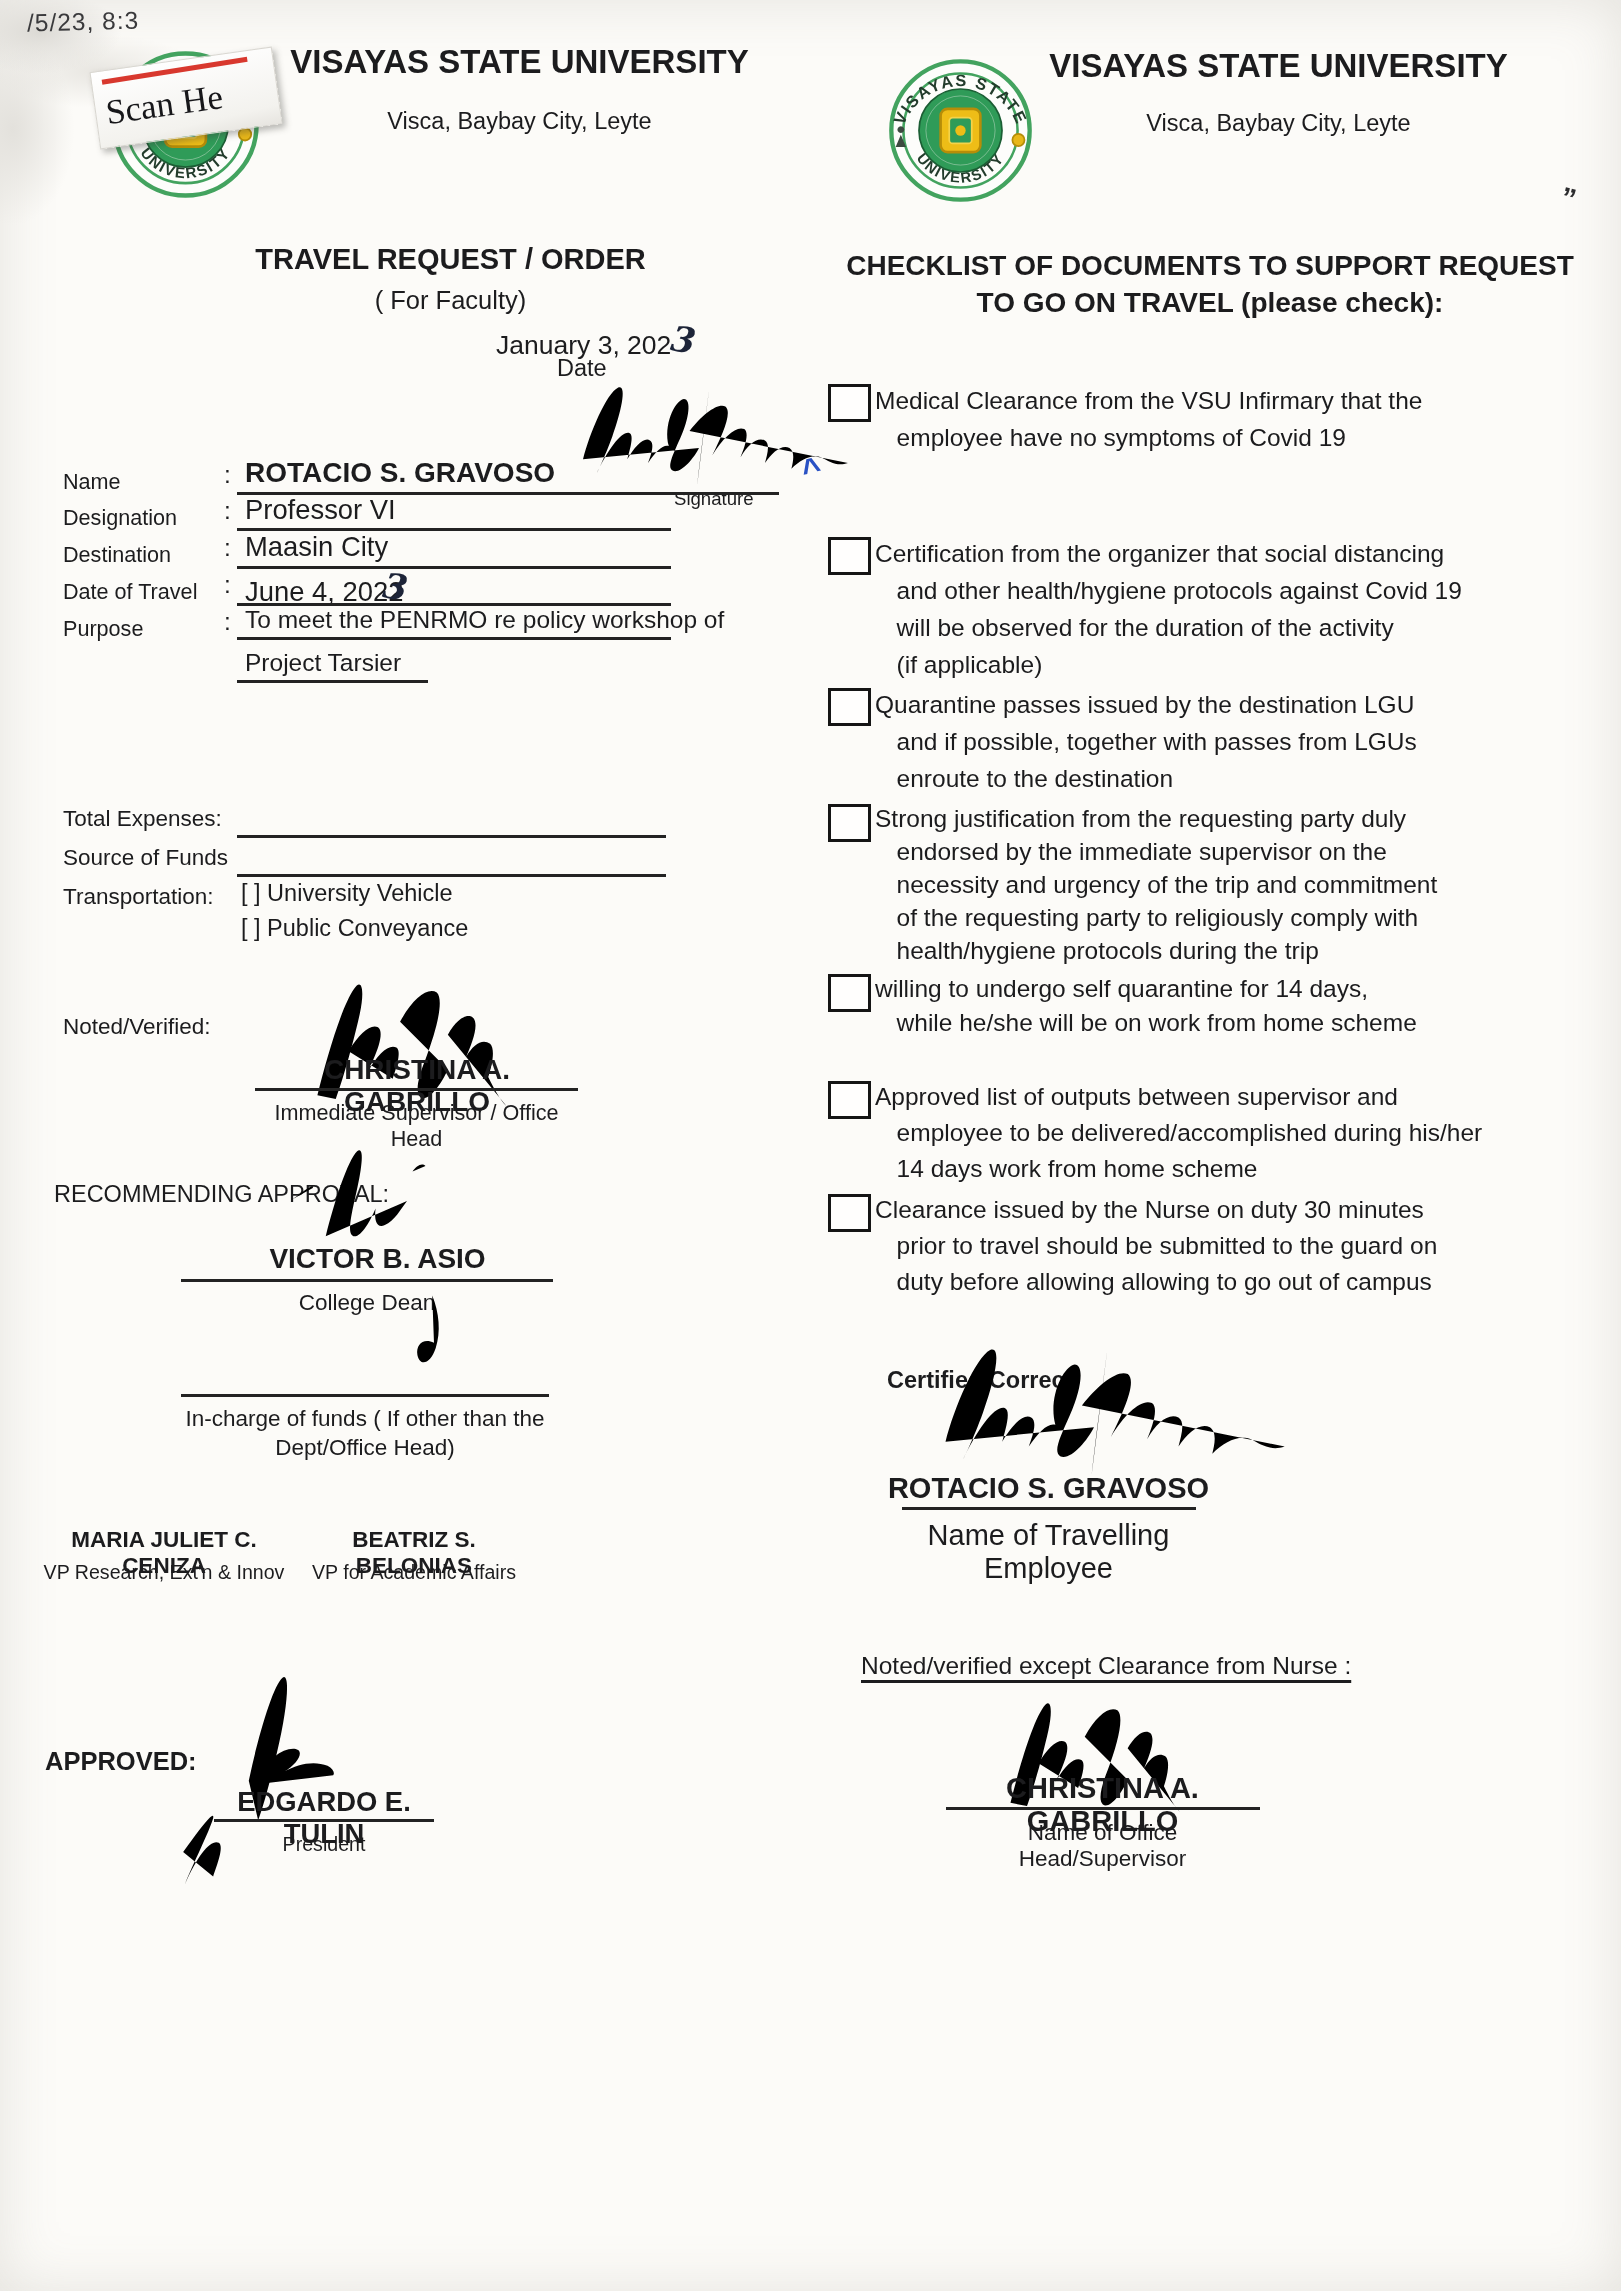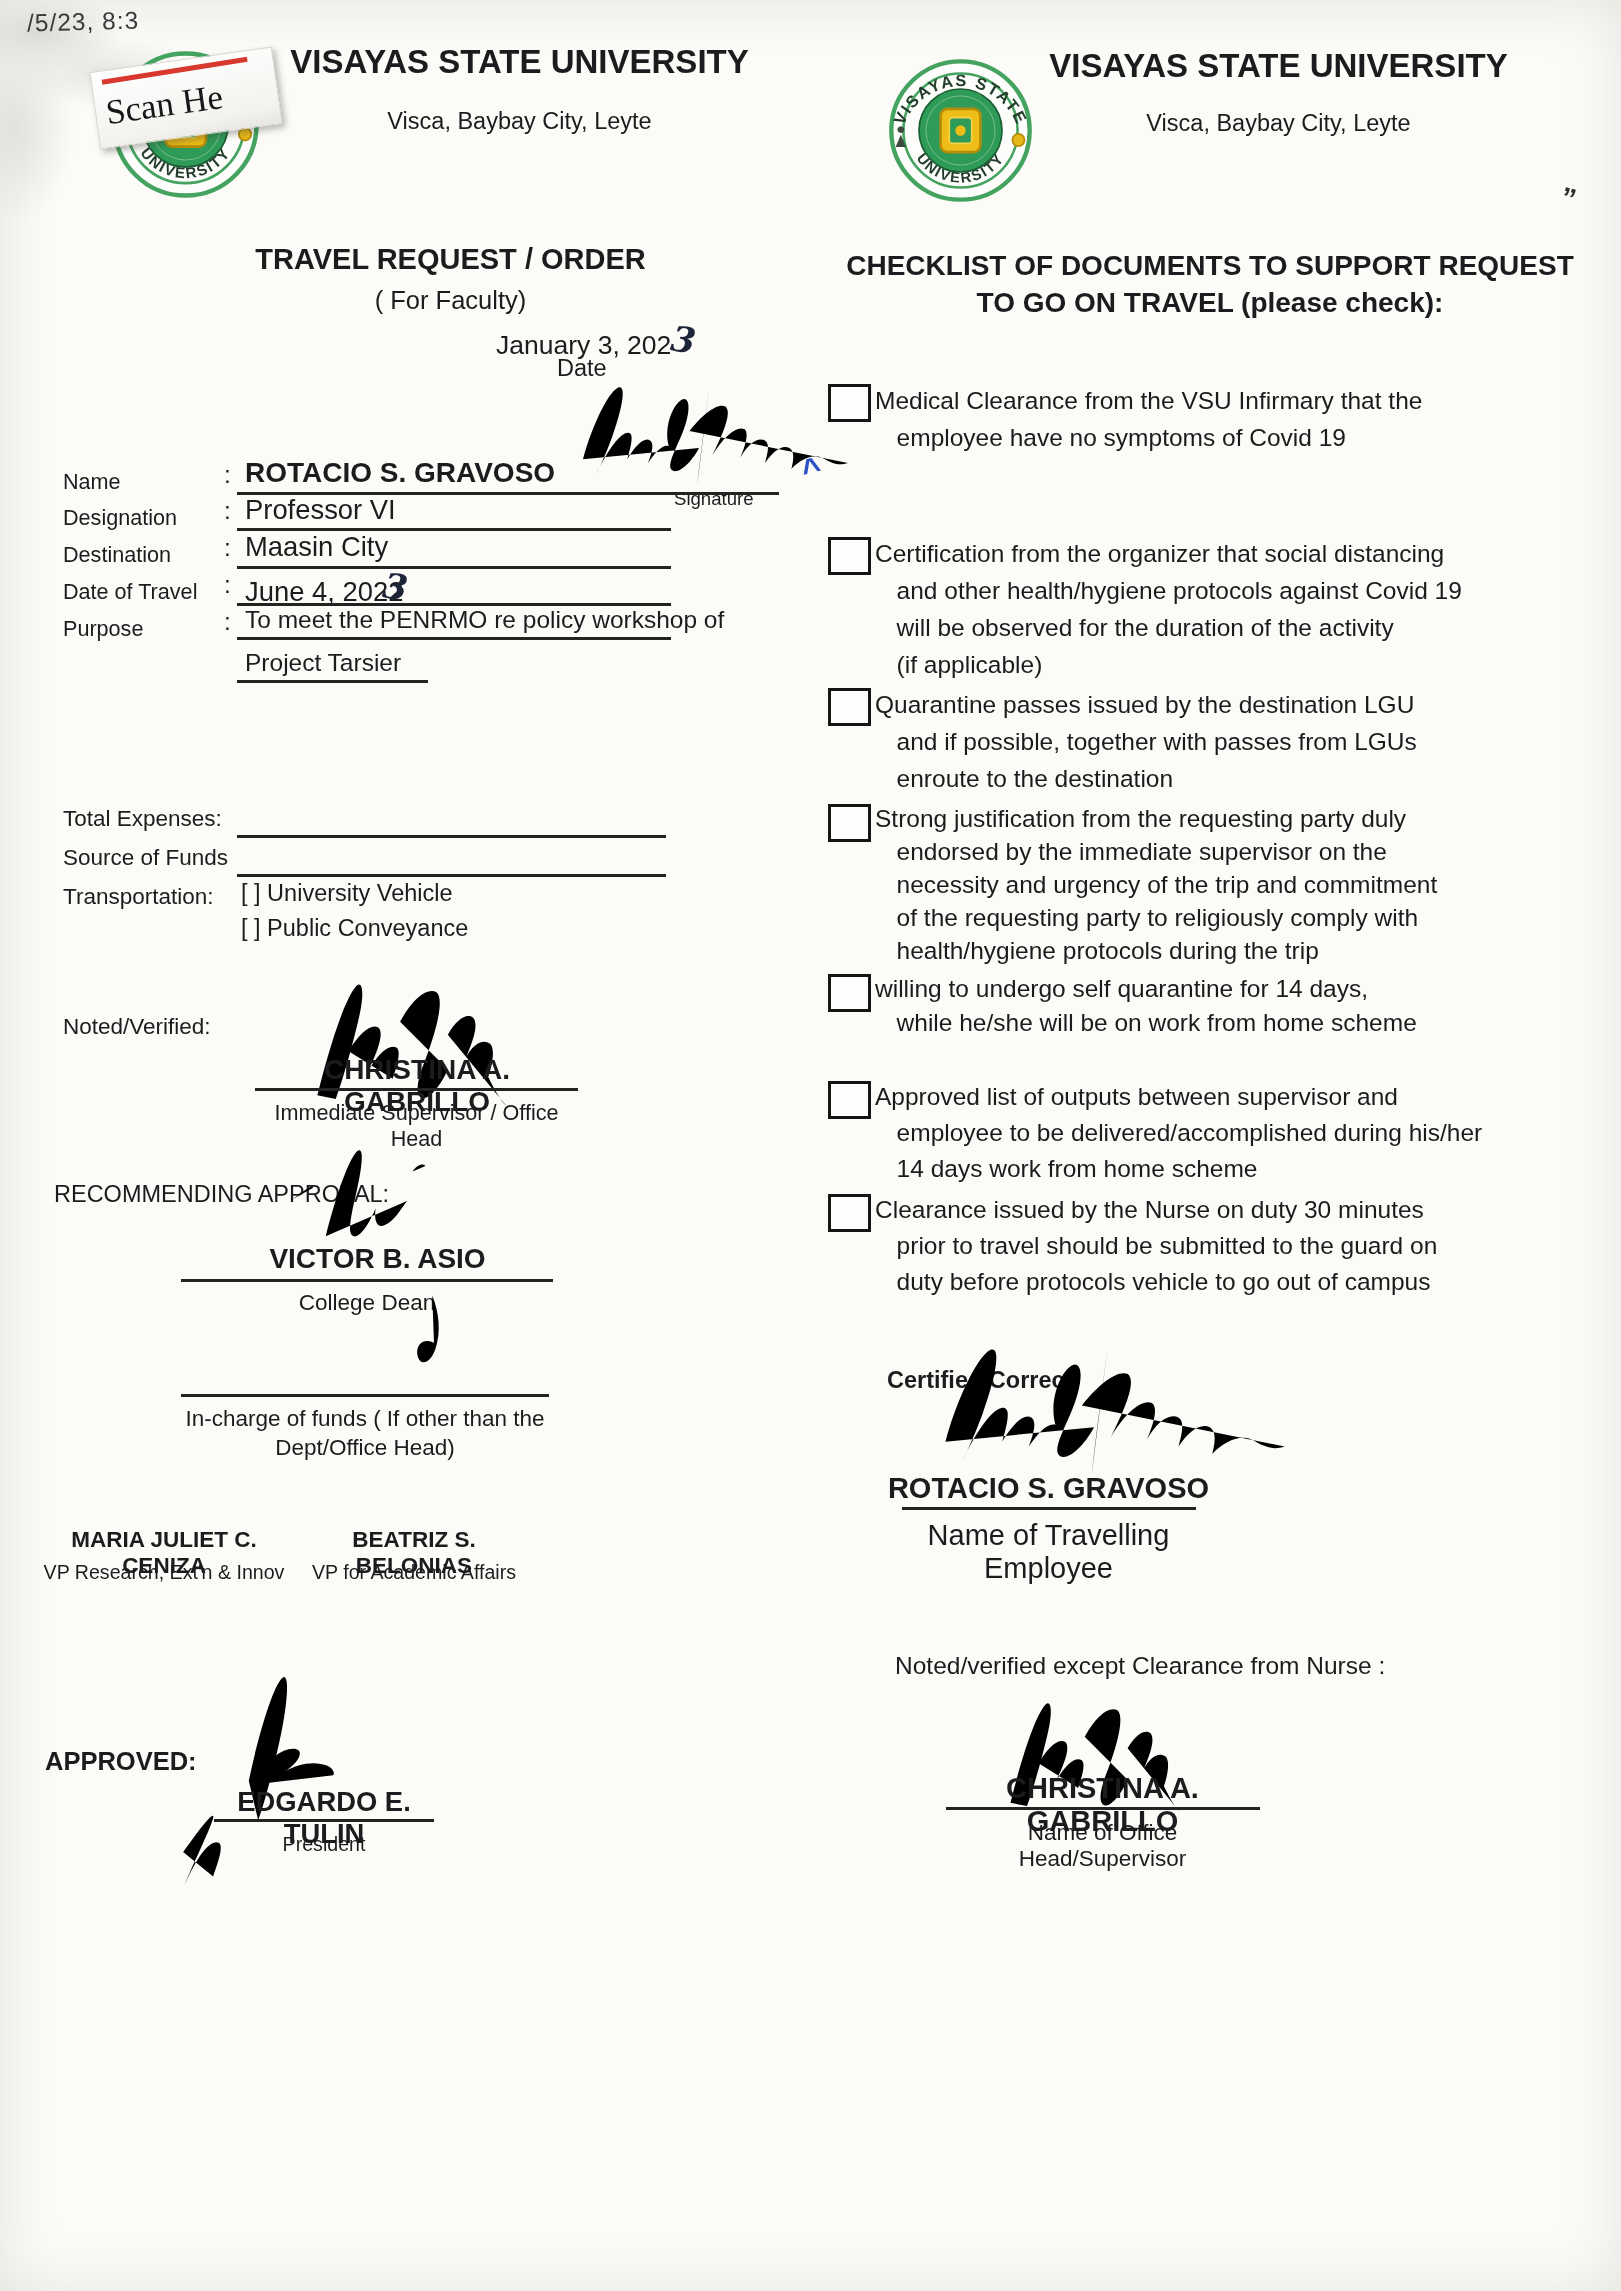--- a/index.html
+++ b/index.html
@@ -49,21 +49,21 @@
   .cl-lines div+div{margin-left:21.6px;}
   .sig{position:absolute;}
   .pen-digit{
     display:inline-block;
     font-family:"DejaVu Serif",serif;
     font-style:italic;font-weight:bold;
     font-size:35px;color:#1d2438;
     transform:rotate(9deg) translateY(-2px);
   }
   .overlap{margin-left:-20.6px;}
-  .underlined{text-decoration-thickness:2.9px;text-underline-offset:5.9px;margin-left:34px;}
+  .underlined{text-decoration:underline;text-decoration-thickness:2.9px;text-underline-offset:5.9px;}
   #stray{left:1561px;top:182px;font-size:29px;font-weight:bold;color:#2c2c2e;transform:rotate(14deg);}
   #pen-caret{left:802px;top:451px;font-size:33px;font-weight:bold;color:#2a52c4;transform:rotate(-14deg);}
 </style>
 </head>
 <body>
 
 <div id="page">
 
   <div id="crumple"></div>
   <div id="timestamp" class="t">/5/23, 8:3</div>
@@ -282,21 +282,21 @@
       <div>employee to be delivered/accomplished during his/her</div>
       <div>14 days work from home scheme</div>
     </div>
   </div>
 
   <div class="cl-item" style="top:1192px">
     <span class="cbox"></span>
     <div class="cl-lines" style="line-height:36px">
       <div>Clearance issued by the Nurse on duty 30 minutes</div>
       <div>prior to travel should be submitted to the guard on</div>
-      <div>duty before protocols vehicle to go out of campus</div>
+      <div>duty before allowing allowing to go out of campus</div>
     </div>
   </div>
 
   <div class="t b" style="left:887px;top:1367px;font-size:23.5px">Certified Correct:</div>
   <svg class="sig" style="left:926px;top:1321px" width="377" height="169" viewBox="0 0 310 140">
       <use href="#sig-rotacio"></use>
     </svg>
   <div class="t b ctr" style="left:872px;top:1472px;width:353px;font-size:29px">ROTACIO S. GRAVOSO</div>
   <div class="line" style="left:902px;top:1507px;width:294px"></div>
   <div class="t ctr" style="left:872px;top:1519px;width:353px;font-size:29px">Name of Travelling Employee</div>

